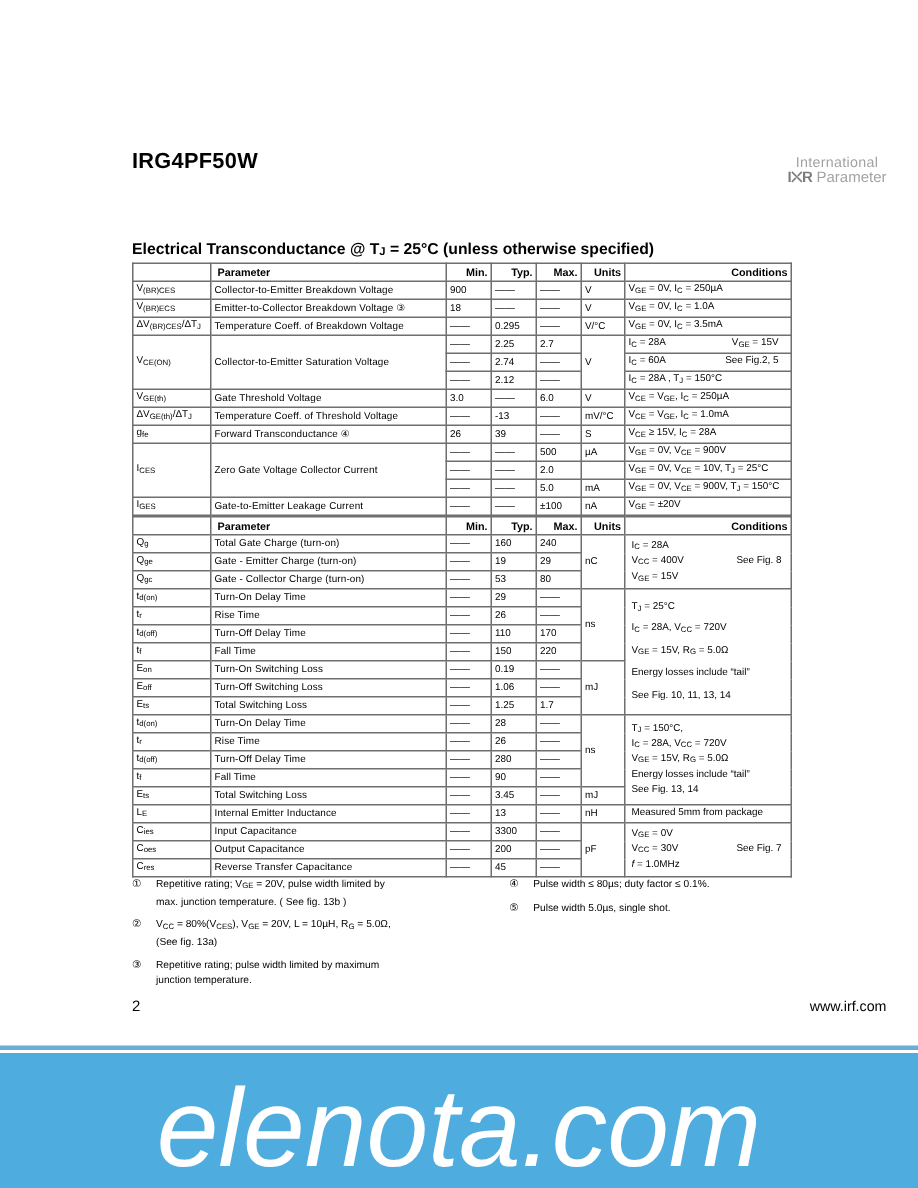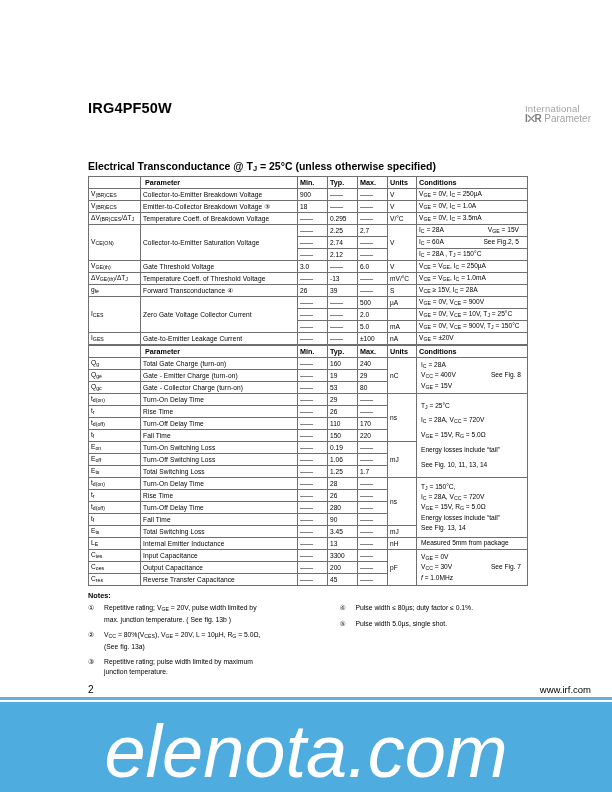--- a/index.html
+++ b/index.html
@@ -7,36 +7,36 @@
     width:612px;height:792px;background:#ffffff;
     font-family:"Liberation Sans", sans-serif;
     color:#000;position:relative;overflow:hidden;
   }
   .page{position:absolute;left:0;top:0;width:612px;height:792px;}
   .content{position:absolute;left:88px;top:100px;width:503px;}
 
   
   .hdr{display:flex;justify-content:space-between;align-items:flex-start;height:46px;}
   .part-no{font-size:14.5px;font-weight:bold;letter-spacing:.2px;}
-  .ir-logo{text-align:left;line-height:1.0;margin-top:4px;opacity:.55;}
+  .ir-logo{text-align:center;line-height:1.0;margin-top:4px;opacity:.55;}
   .ir-logo .l1{font-size:9.5px;letter-spacing:.2px;color:#555;}
   .ir-logo .l2{font-size:10px;color:#555;}
   .ir-logo .l2 b{font-weight:bold;color:#111;letter-spacing:-.3px;}
 
   
   .sec-title{font-size:10.5px;font-weight:bold;margin:14px 0 3px 0;}
   .sec-title sub{font-size:7.5px;vertical-align:-1px;}
 
   
   table.dt{border-collapse:collapse;width:440px;table-layout:fixed;font-size:6.6px;}
   table.dt td,table.dt th{
     border:1px solid #6f6f6f;padding:0 2px;height:11px;line-height:10px;
     vertical-align:middle;font-weight:normal;text-align:left;
   }
-  table.dt th{font-weight:bold;font-size:7.2px;text-align:left;}
+  table.dt th{font-weight:bold;font-size:7.2px;text-align:right;}
   th.sym,td.sym{width:47px;}
   th.par,td.par{width:150px;}
   th.n,td.n{width:25px;text-align:center;}
   th.u,td.u{width:24px;text-align:center;}
   th.cond,td.cond{width:auto;}
   td.par{padding-left:4px;letter-spacing:.1px;}
   td.sym{padding-left:2px;}
   td.cond{padding-left:4px;}
   .condsplit{display:flex;justify-content:space-between;gap:4px;}
   .condsplit span:last-child{padding-right:6px;}
@@ -398,21 +398,20 @@
           <tr>
             <td class="sym"><span>C</span><sub>res</sub></td>
             <td class="par">Reverse  Transfer  Capacitance</td>
             <td class="n">——</td>
             <td class="n">45</td>
             <td class="n">——</td>
           </tr>
         </tbody>
       </table>
 
-    <div class="notes-hd">Notes:</div>
     <div class="notes">
       <div class="col" id="notes-left">
           <div class="note">
             <div class="num">①</div>
             <div class="txt">
               <span class="ind">Repetitive rating; V<sub>GE</sub> = 20V, pulse width limited by</span>
               <span class="ind" style="padding-left:0">max. junction temperature. ( See fig. 13b )</span>
             </div>
           </div>
           <div class="note">

